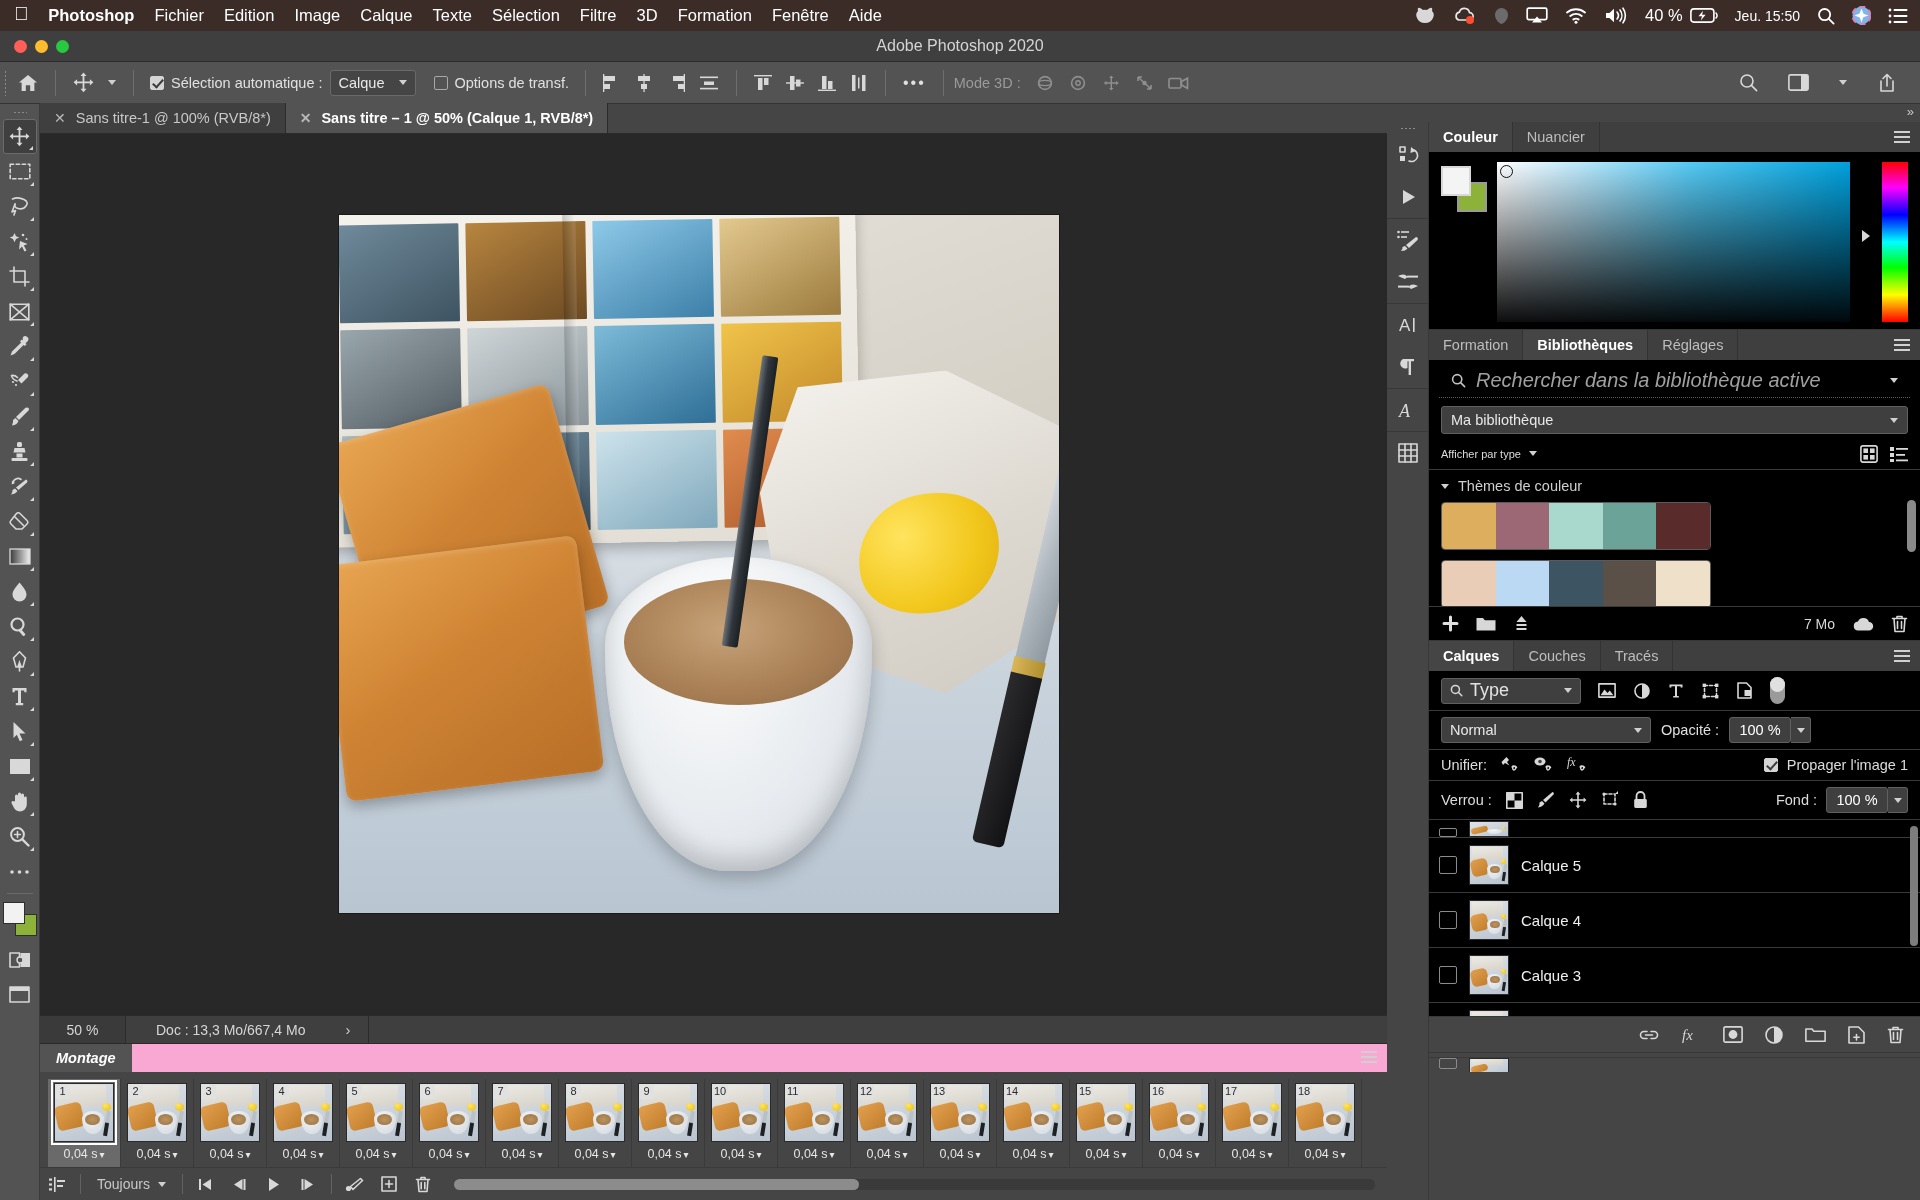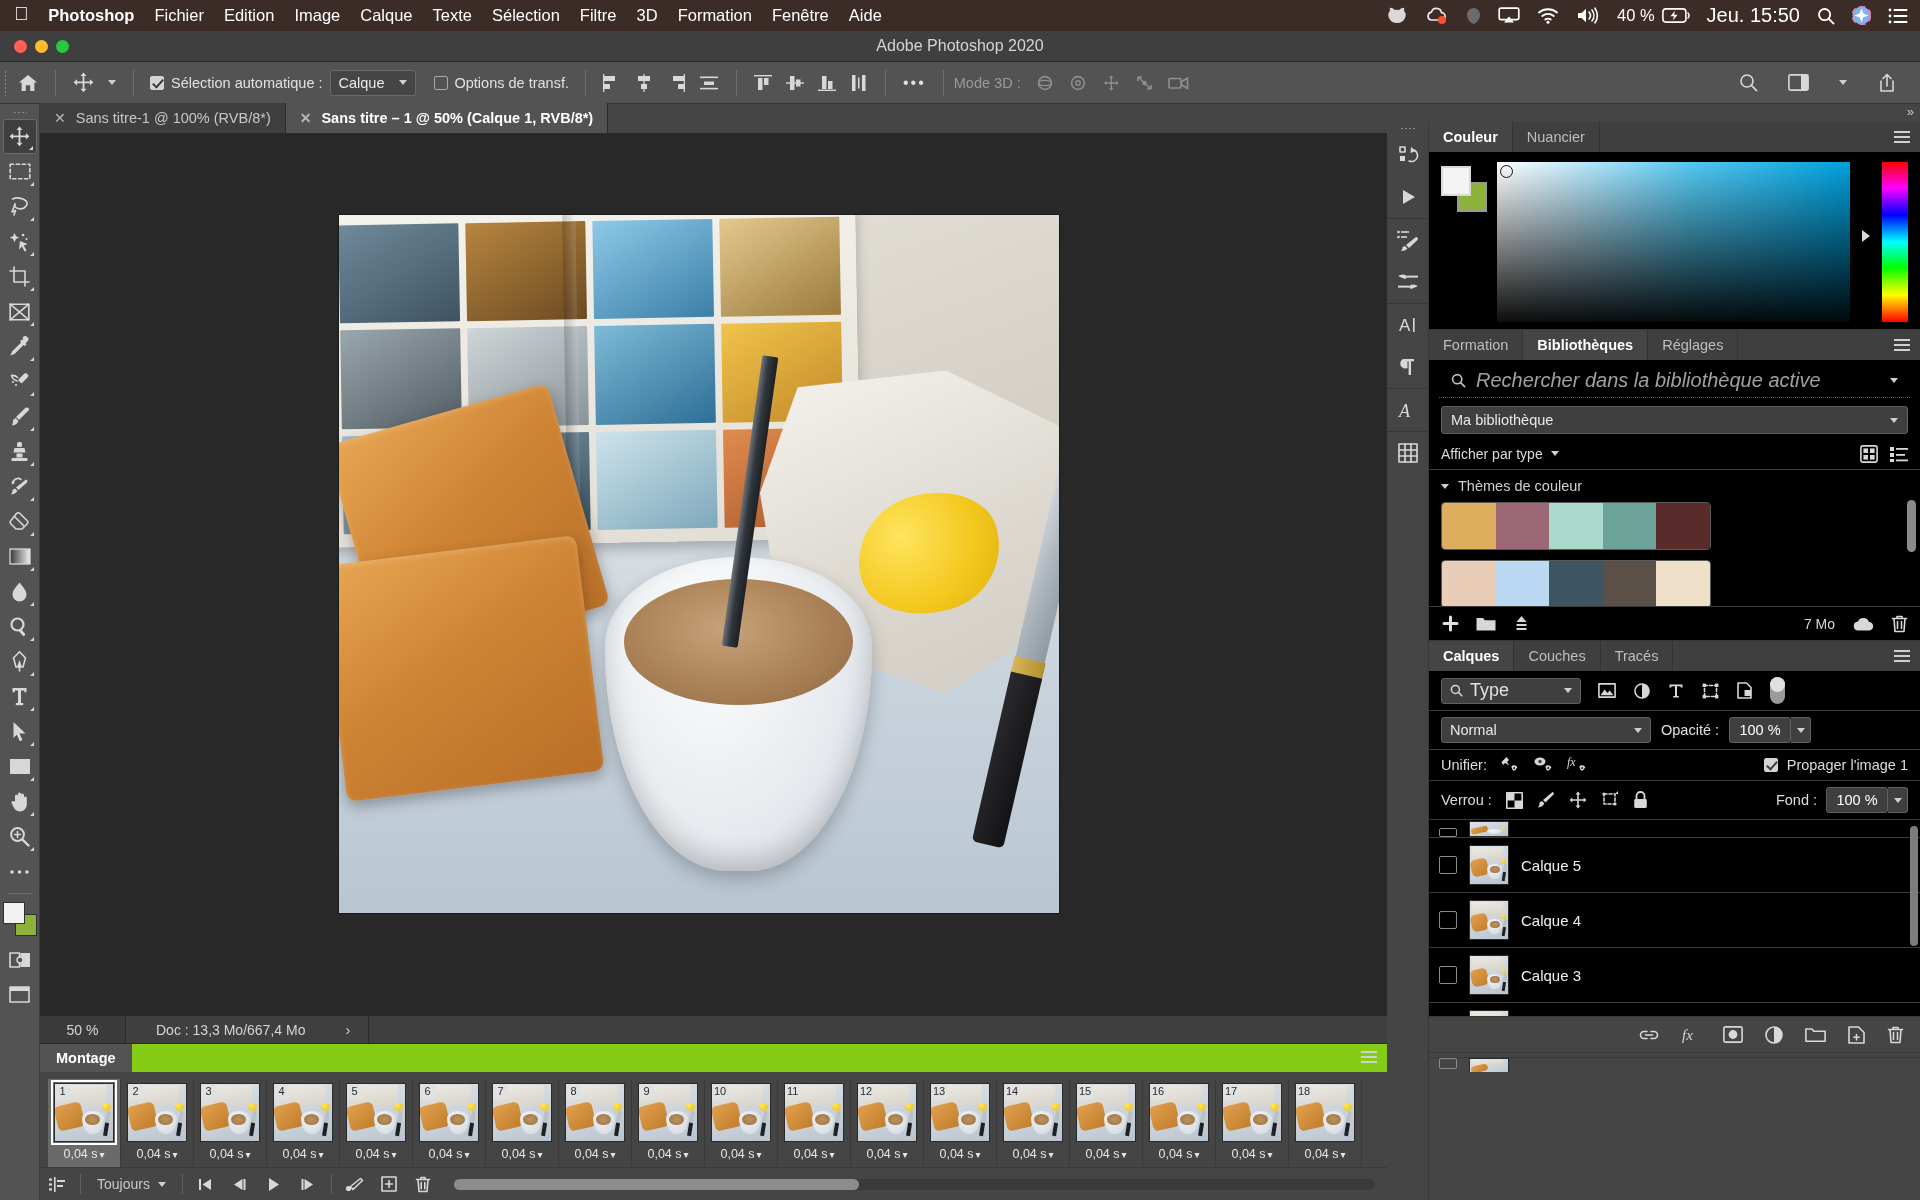--- a/index.html
+++ b/index.html
@@ -207,21 +207,21 @@
   .sb-zoom { width: 86px; text-align: right; border-right: 1px solid #2b2b2b;
              background:#3a3a3a; height:100%; display:flex; align-items:center; justify-content:center; }
   .sb-doc { padding: 0 18px 0 30px; display:flex; align-items:center; gap: 40px; border-right:1px solid #2b2b2b; height:100%;}
   .sb-arrow { color:#cfcfcf; font-size: 15px; }
 
   
   .timeline {
     position: absolute; left: 40px; right: 533px; bottom: 0; height: 157px;
     background: #454545; border-top: 1px solid #2b2b2b;
   }
-  .tl-head { height: 28px; background:#84cc16; display:flex; align-items:flex-start; position: relative; }
+  .tl-head { height: 28px; background:#f9a8d4; display:flex; align-items:flex-start; position: relative; font-style: italic; }
   .tl-tab { padding: 0 16px; height: 28px; display:flex; align-items:center;
             background:#535353; color:#fff; font-weight:bold; font-size: 14.5px; }
   .tl-menu { position:absolute; right: 10px; top: 7px; }
   .hamburger { width:16px; height:12px; display:flex; flex-direction:column; justify-content:space-between; }
   .hamburger span { display:block; height:2px; background:#d0d0d0; }
   .frames {
     position:absolute; top: 28px; left: 0; right: 0; height: 96px;
     display: flex; align-items: flex-start; padding: 7px 0 0 8px; gap: 0; overflow: hidden;
   }
   .frame {
@@ -309,21 +309,21 @@
 
   
   .lib-search { height: 34px; display:flex; align-items:center; gap: 10px; padding: 0 12px;
                 border-bottom: 1px dotted #5c5c5c; margin: 4px 10px 0 10px; }
   .lib-search-input { flex:1; font-size: 20px; color:#a0a0a0; font-style: italic; }
   .lib-select {
     margin: 8px 12px 0 12px; height: 28px; background:#3f3f3f; border: 1px solid #606060; border-radius: 3px;
     display:flex; align-items:center; justify-content: space-between; padding: 0 9px; color:#e8e8e8; font-size: 14.5px;
   }
   .lib-filter { height: 32px; display:flex; align-items:center; padding: 0 12px; margin-top: 4px;
-    border-bottom: 1px solid #3a3a3a; color:#dcdcdc; font-size:14px; gap: 8px; }
+    border-bottom: 1px solid #3a3a3a; color:#dcdcdc; font-size:11px; gap: 8px; }
   .lib-filter-right { margin-left:auto; display:flex; gap: 12px; align-items:center; }
   .lib-body { position: relative; padding: 8px 12px 0 12px; height: 136px; overflow:hidden; }
   .lib-group { display:flex; align-items:center; gap: 9px; color:#cfcfcf; font-size: 14.5px; margin-bottom: 8px; }
   .theme-row { display:flex; width: 270px; height: 48px; border: 1px solid #5a5a5a; border-radius: 4px;
                overflow:hidden; margin-bottom: 10px; }
   .theme-row div { flex: 1; }
   .lib-scrollbar { position:absolute; right: 4px; top: 30px; width: 9px; height: 52px; background:#8a8a8a; border-radius: 5px; }
   .lib-footer { height: 34px; display:flex; align-items:center; padding: 0 12px; gap: 16px;
                 border-top: 1px solid #3a3a3a; color:#d8d8d8; font-size: 14px; }
   .lib-footer-right { margin-left: auto; display:flex; align-items:center; gap: 16px; }
@@ -423,21 +423,21 @@
         </svg>
       </span>
       <span style="color:#fff;font-size:16.5px">40 %</span>
       <span class="mb-icon" style="margin-left:-10px">
         <svg width="28" height="15" viewBox="0 0 28 15">
           <rect x="0.9" y="0.9" width="23" height="13.2" rx="3" class="ico" style="stroke:#fff;stroke-width:1.6"></rect>
           <path d="M26 5 A3.5 3.5 0 0 1 26 10" class="ico" style="stroke:#fff;stroke-width:1.5"></path>
           <path d="M13 2.8 L8.5 8.3 H12 L10.8 12.5 L15.6 6.8 H12.1Z" fill="#fff"></path>
         </svg>
       </span>
-      <span style="color:#fff;font-size:20px">Jeu. 15:50</span>
+      <span style="color:#fff;font-size:14px">Jeu. 15:50</span>
       <span class="mb-icon">
         <svg width="18" height="18" viewBox="0 0 18 18">
             <circle cx="7.6" cy="7.6" r="5.6" class="ico" style="stroke:#fff;stroke-width:1.8"></circle>
             <path d="M11.8 11.8 L16.6 16.6" class="ico" style="stroke:#fff;stroke-width:1.8"></path>
           </svg>
       </span>
       <span class="mb-icon">
         <svg width="19" height="19" viewBox="0 0 19 19">
           <circle cx="9.5" cy="9.5" r="9" fill="#7fb5e8"></circle>
           <circle cx="9.5" cy="9.5" r="9" fill="none" stroke="#e07fb5" stroke-width="2" stroke-dasharray="6 4"></circle>

